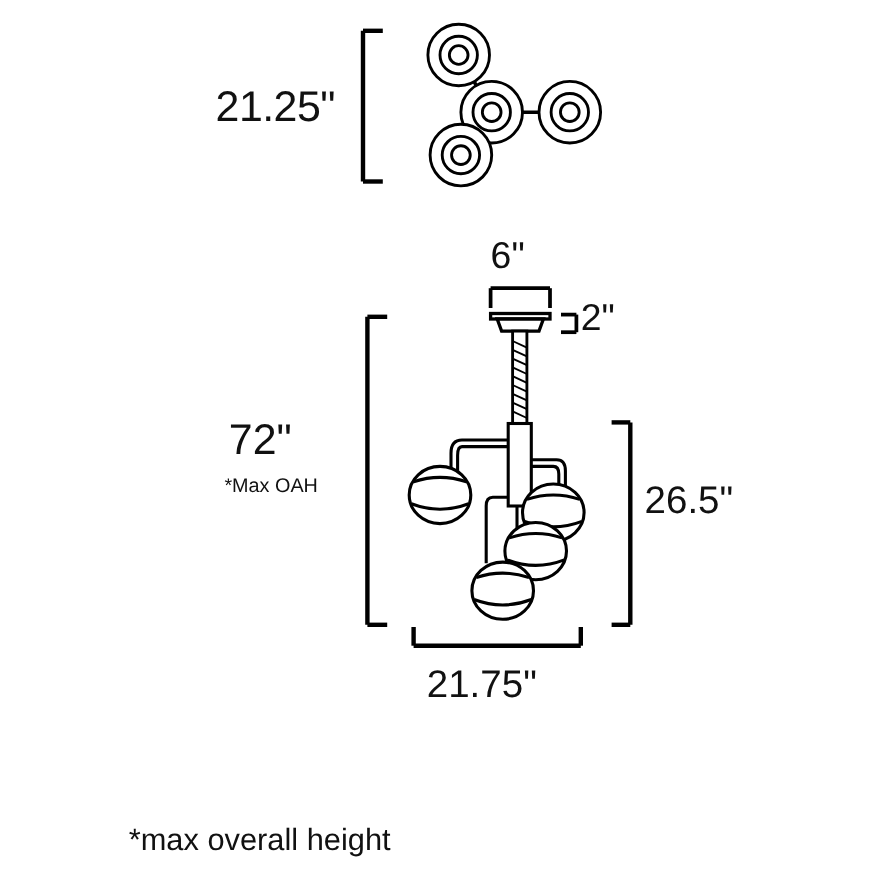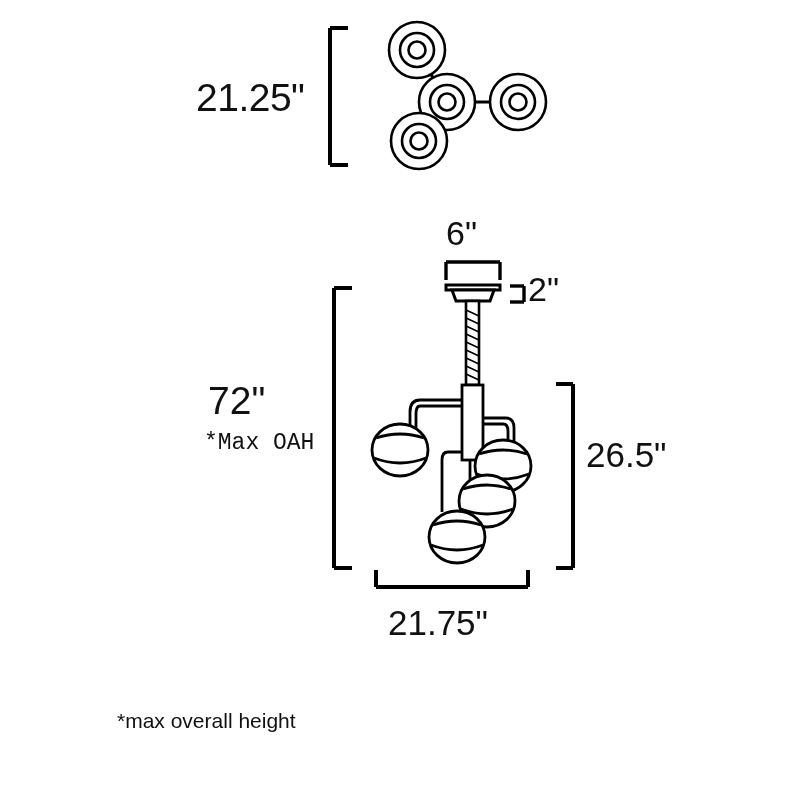--- a/index.html
+++ b/index.html
@@ -45,37 +45,36 @@
     font-size: 34px;
   }
   .lbl-72 {
     left: 208px;
     top: 381px;
     font-size: 39px;
   }
   .lbl-maxoah {
     left: 204px;
     top: 432px;
-    font-size: 23px;
-    font-family: Liberation Mono, monospace;
+    font-size: 18px;
   }
   .lbl-265 {
     left: 586px;
     top: 437px;
     font-size: 35px;
   }
   .lbl-2175 {
     left: 388px;
     top: 605px;
     font-size: 35px;
   }
   .lbl-footnote {
     left: 117px;
-    top: 710px;
-    font-size: 21px;
+    top: 750px;
+    font-size: 28px;
   }
 </style>
 </head>
 <body>
 
 <div id="diagram-root">
 
   <svg id="canvas" viewBox="0 0 800 800" xmlns="http://www.w3.org/2000/svg">
 
     <g fill="none" stroke="#000000" stroke-width="2.6">

